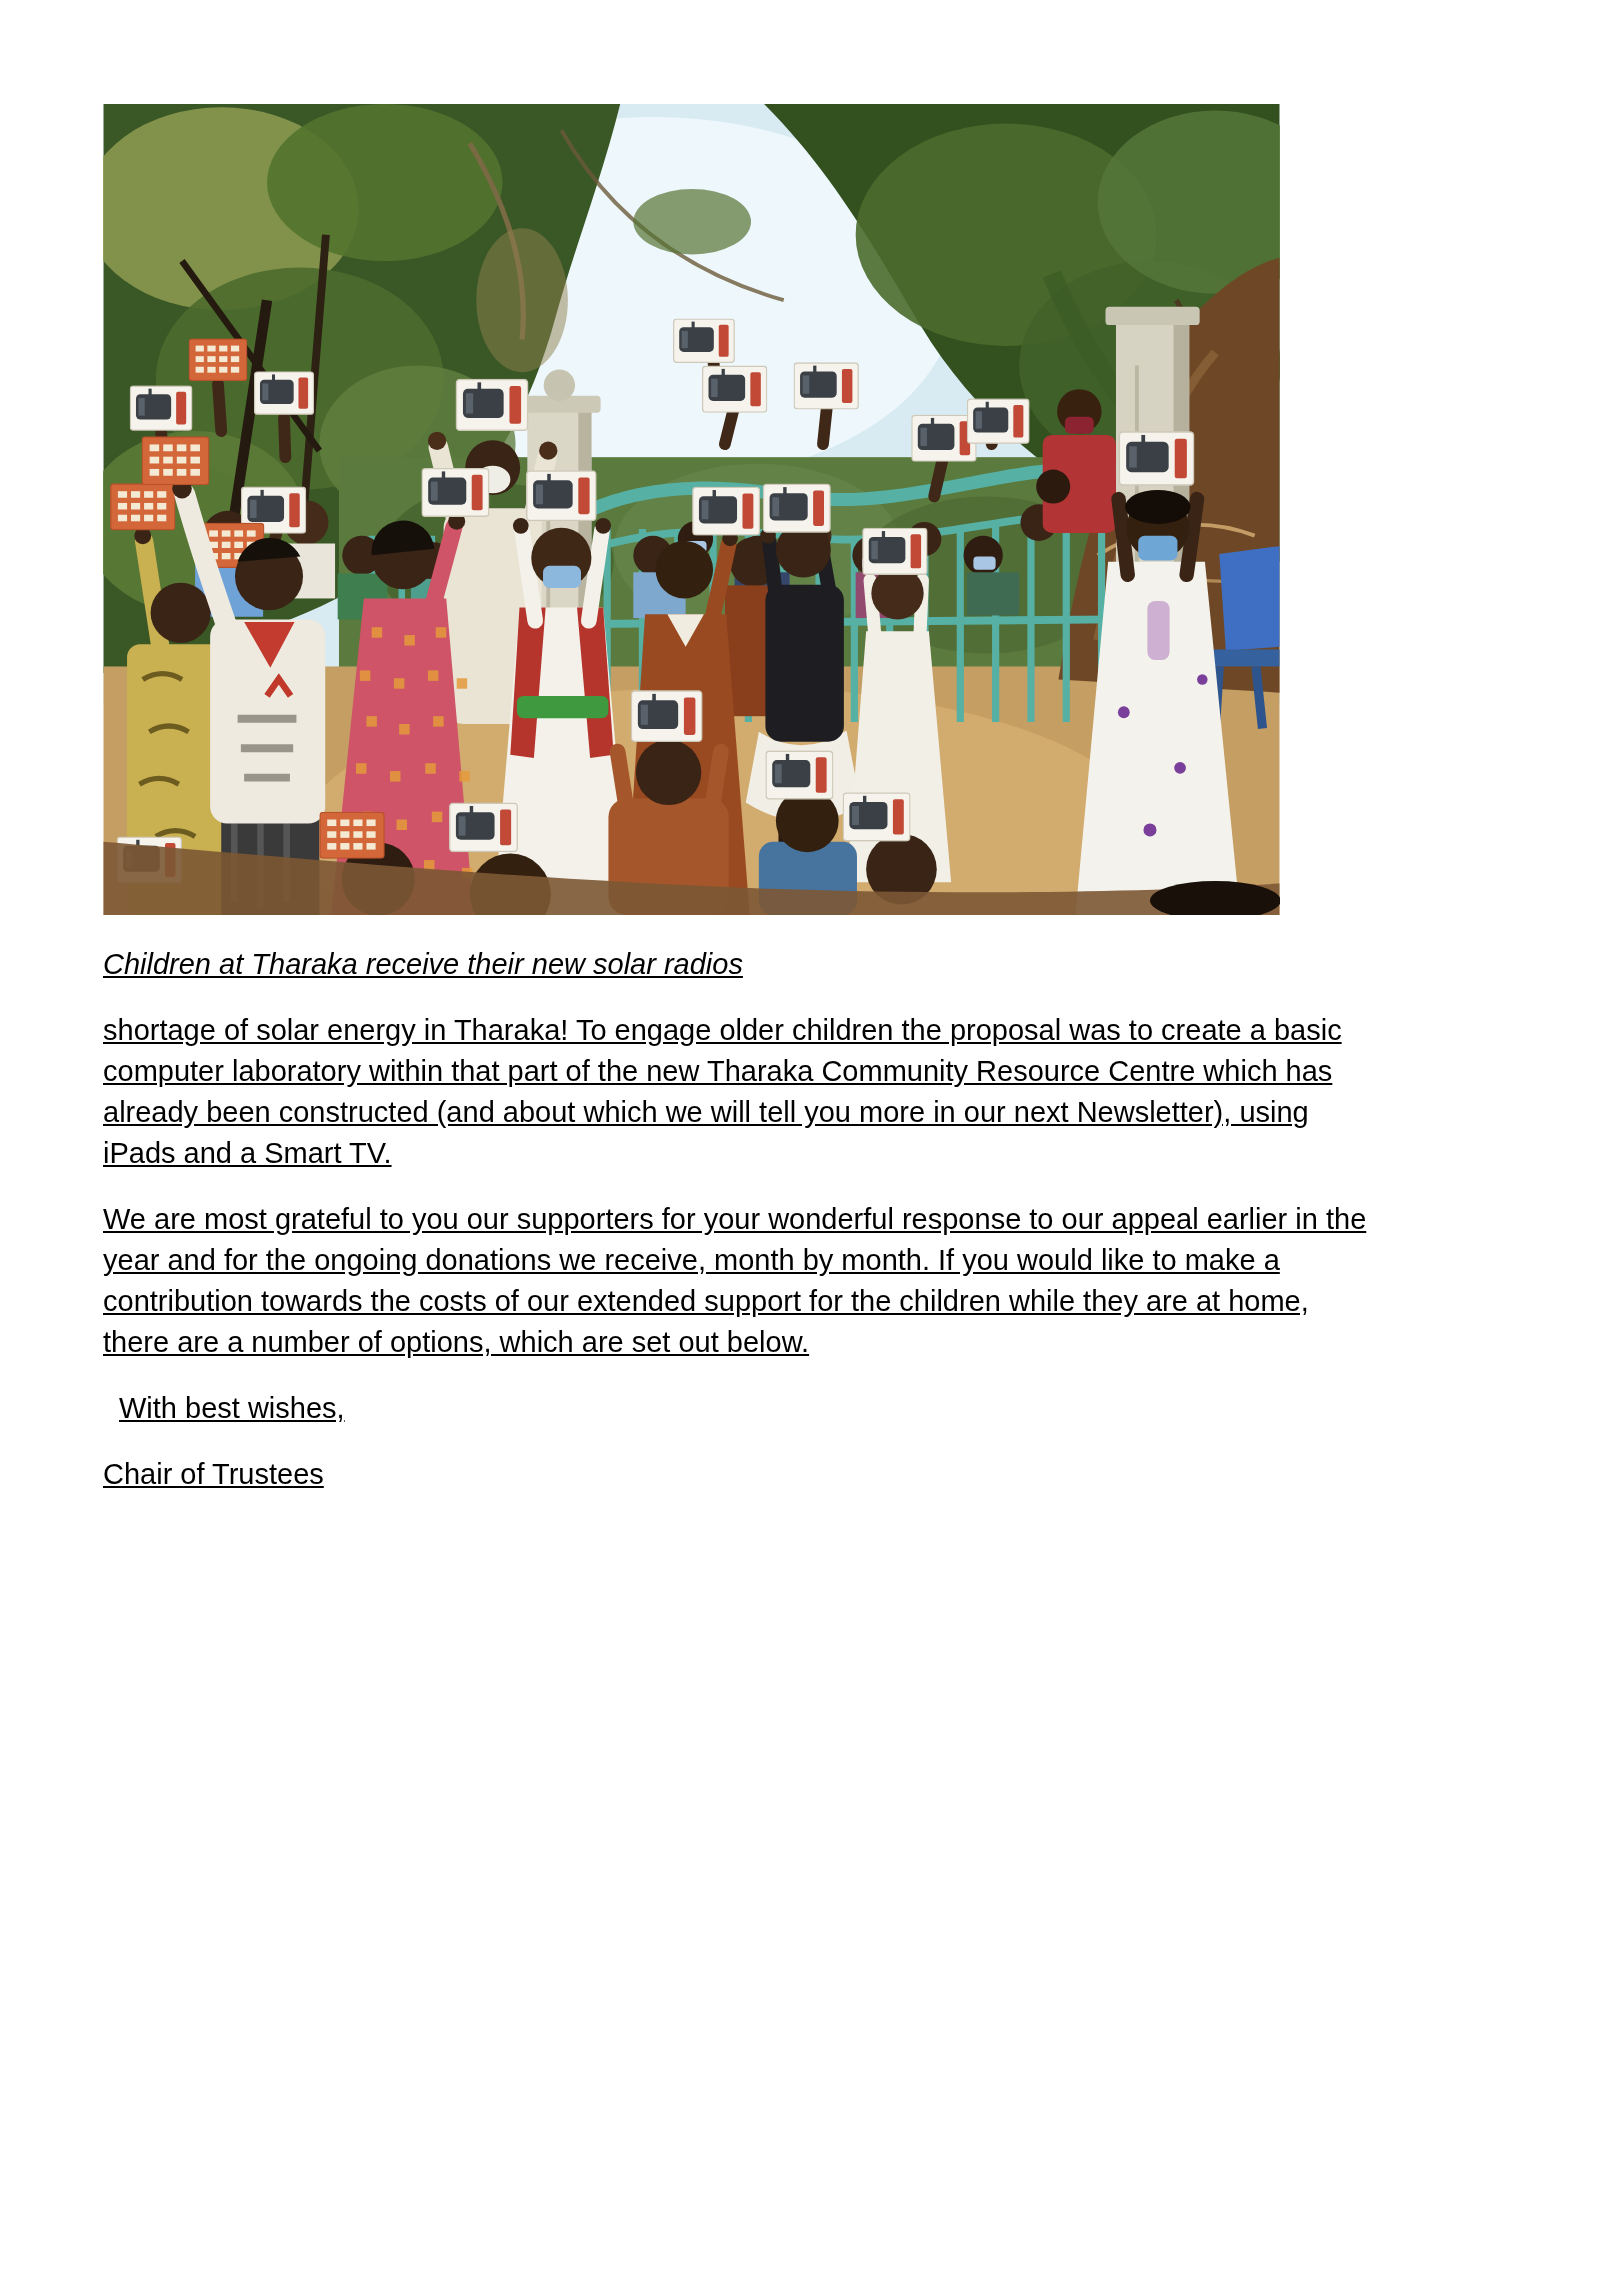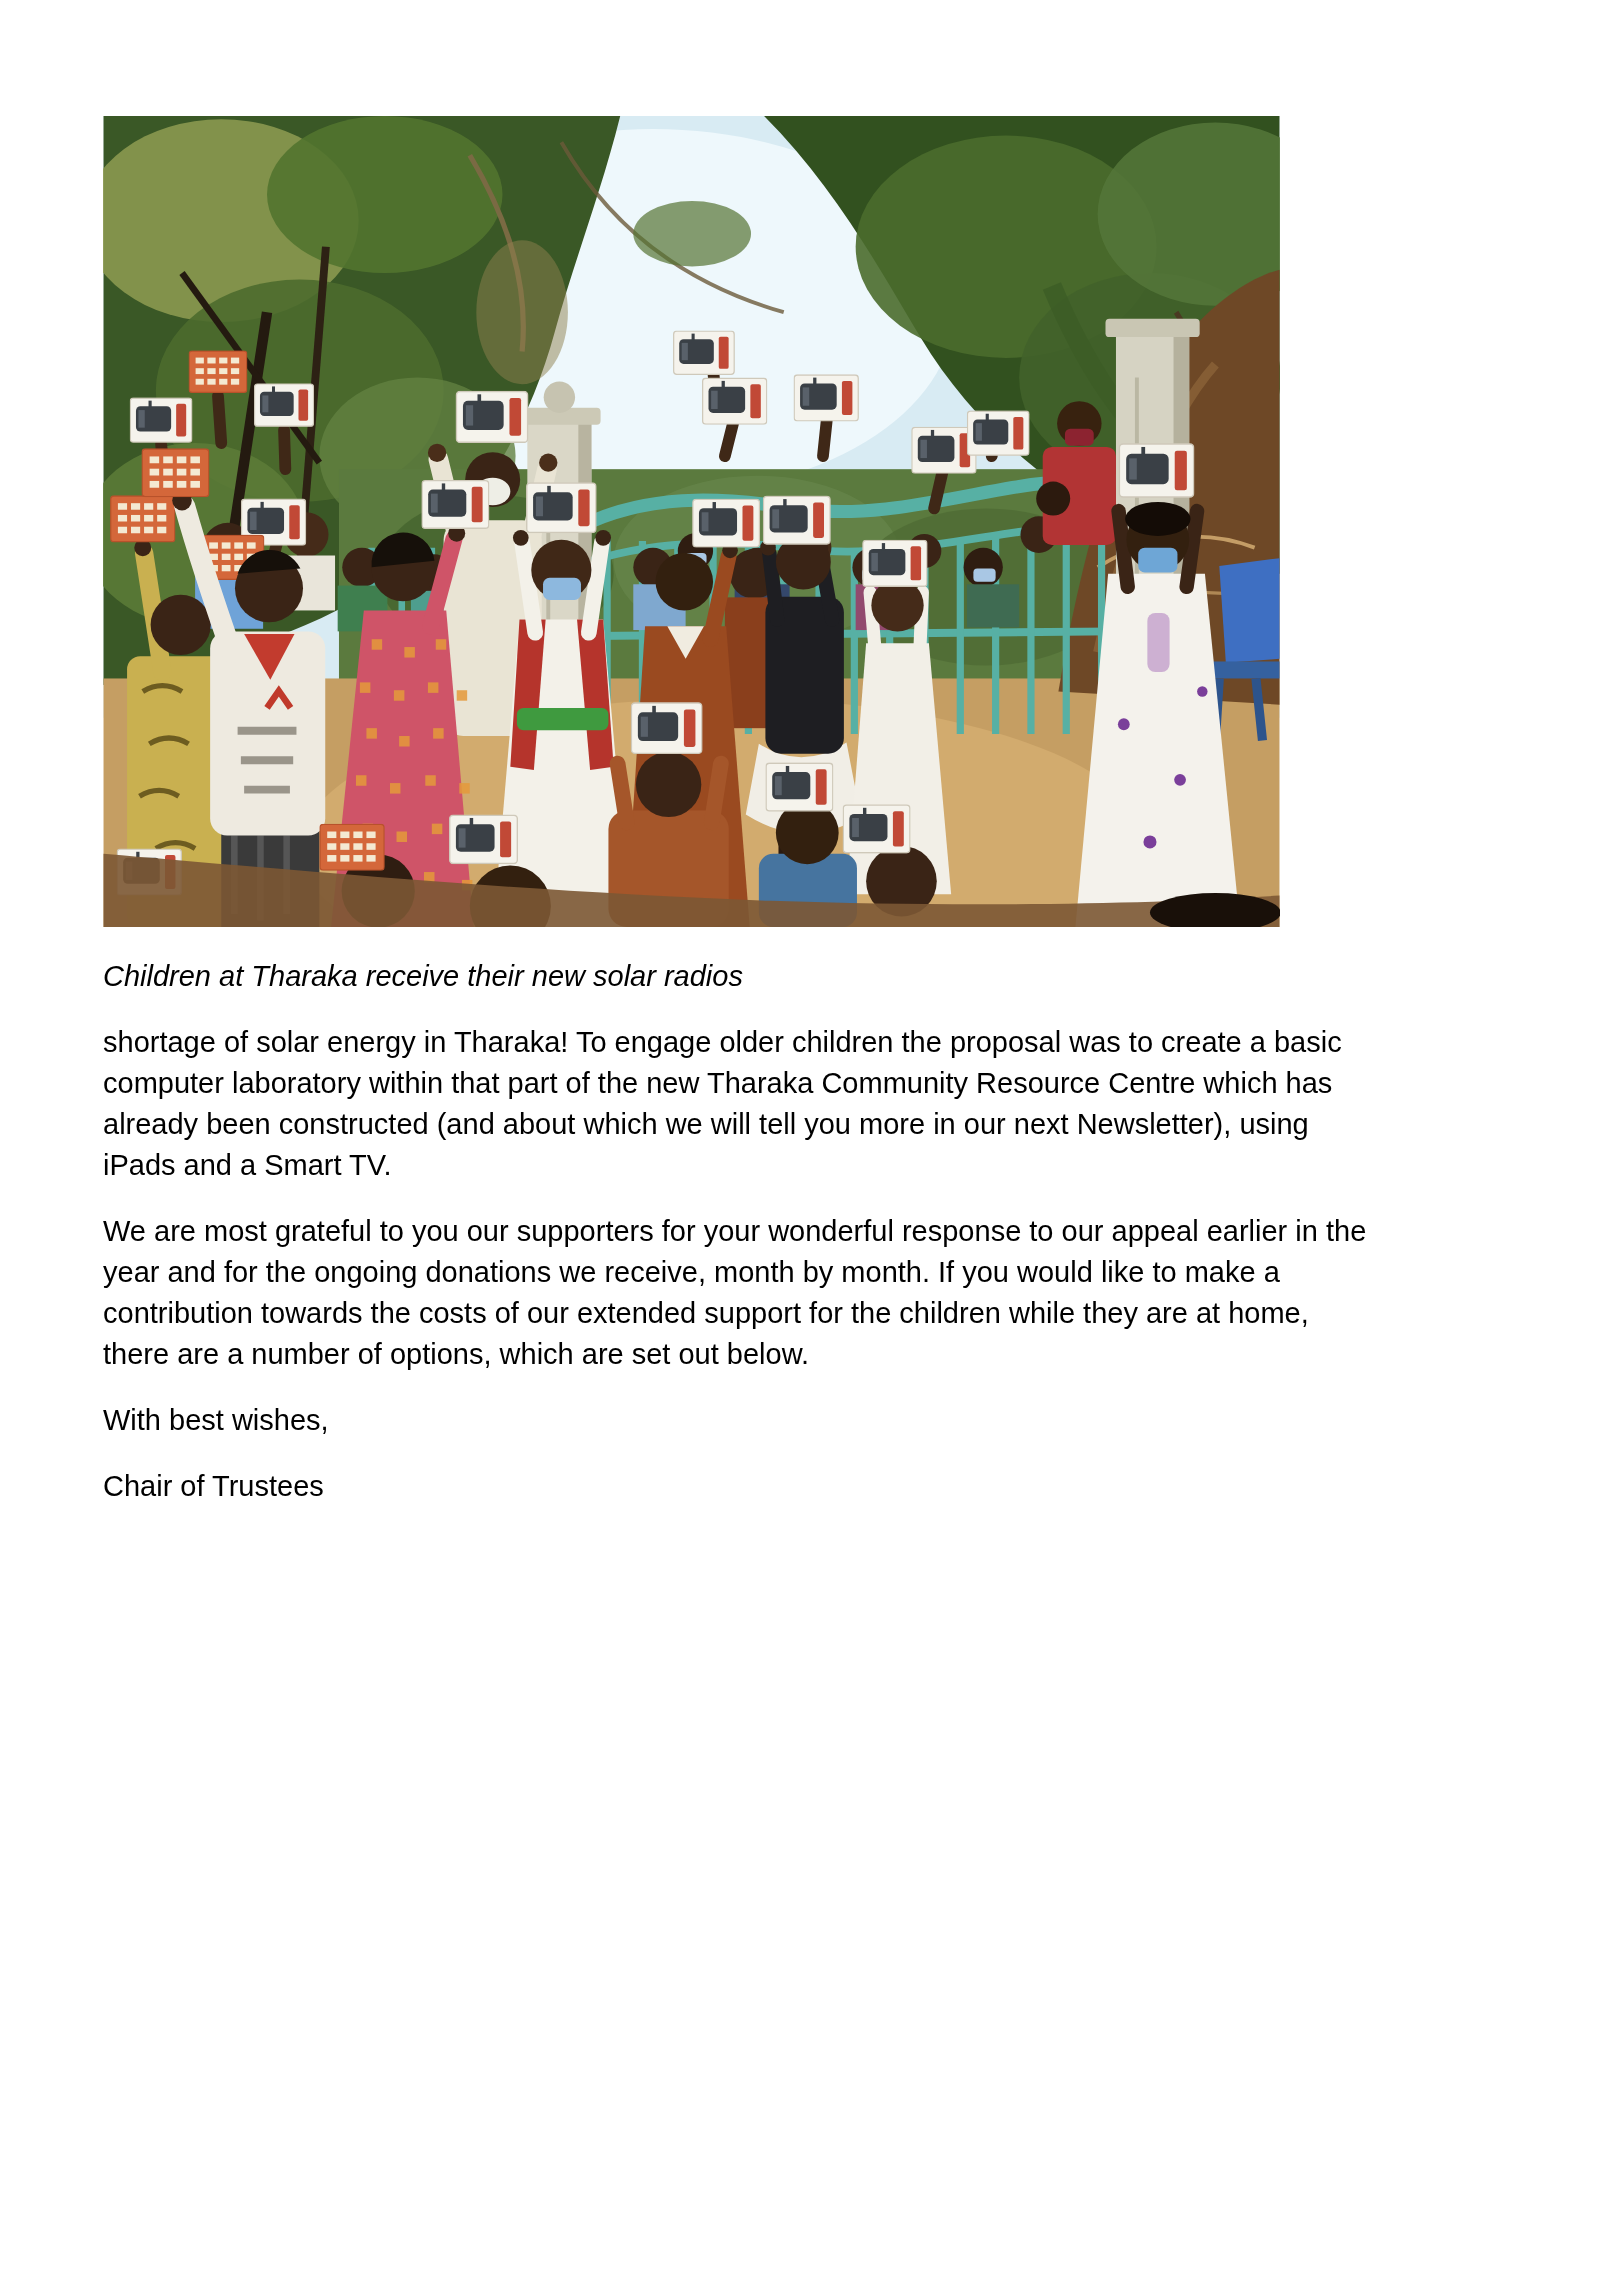--- a/index.html
+++ b/index.html
@@ -1,28 +1,28 @@
 <!DOCTYPE html>
 <html style="font-size:10.5px"><head>
 <meta charset="utf-8">
 <style>
   html, body { margin:0; padding:0; }
   body {
     width:1623px; height:2295px; background:#ffffff;
     font-family:"Liberation Sans", sans-serif; color:#000;
     position:relative;
   }
-  .content { position:absolute; left:103px; top:116px; width:1427px; }
+  .content { position:absolute; left:103px; top:104px; width:1427px;text-decoration:underline; }
   figure.photo { margin:0 0 29px 0; width:1177px; height:811px; overflow:hidden; }
   figure.photo svg { display:block; filter:blur(0.5px); }
   p { margin:0 0 25px 0; font-size:29px; line-height:41px; white-space:pre-line; }
   p.caption { font-style:italic; }
   p.heading { font-weight:bold; margin-bottom:0; }
   p.after-heading { margin-top:18px; }
-  p.closing-first { margin-top:13px; }
+  p.closing-first { margin-top:13px;margin-left:16px; }
 </style>
 </head>
 <body>
 
 <div class="content">
 
   <figure class="photo">
     <svg width="1177" height="811" viewBox="0 0 1798 1240" xmlns="http://www.w3.org/2000/svg">
       <defs>
         <symbol id="bxw" viewBox="0 0 100 72">

